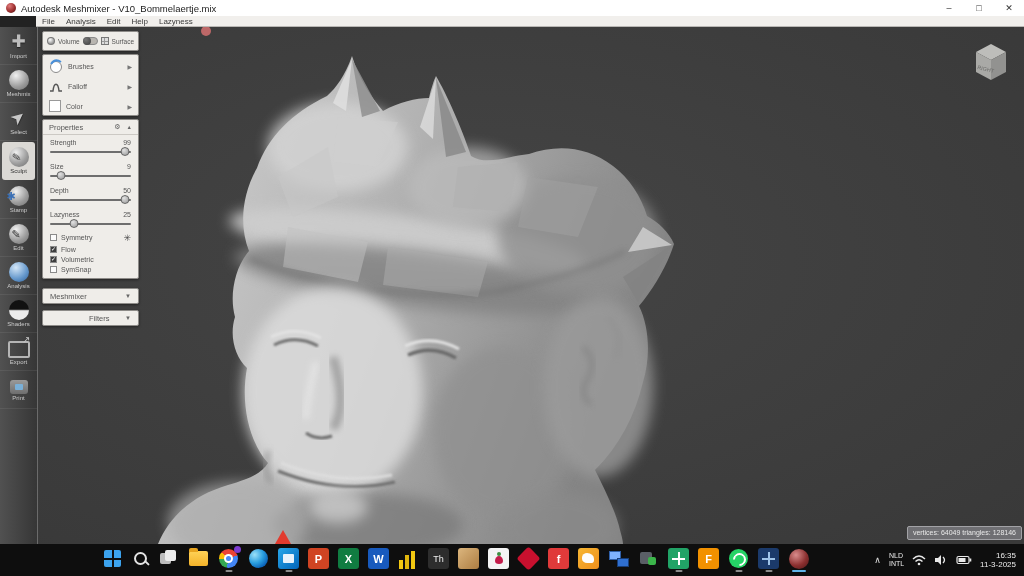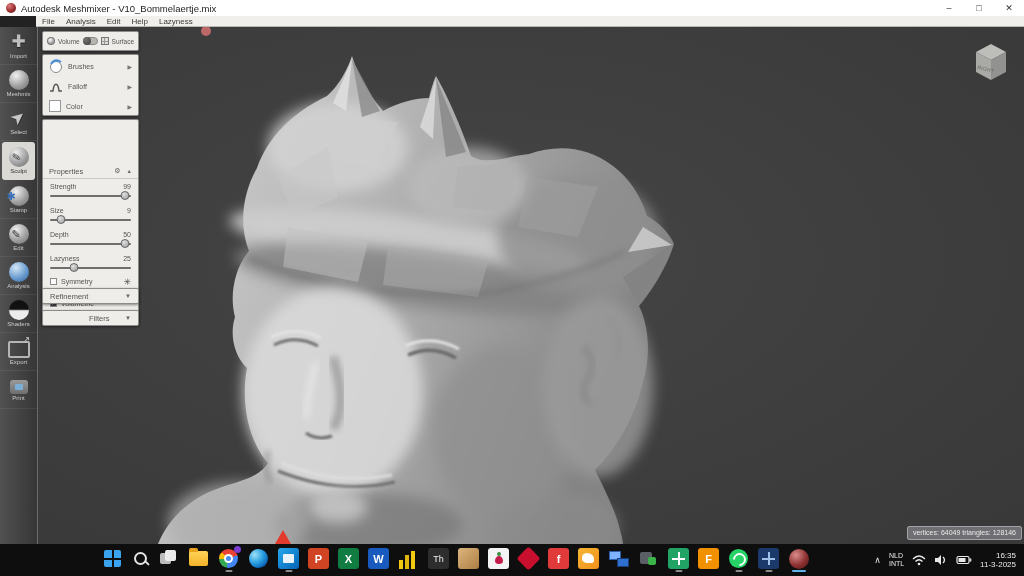--- a/index.html
+++ b/index.html
@@ -59,21 +59,21 @@
     linear-gradient(#999,#999) center/1px 100% no-repeat,
     linear-gradient(#999,#999) center/100% 1px no-repeat,#ddd;}
 
   .brush-panel{top:27px;height:62px;padding:1px 0;}
   .brush-row{display:flex;align-items:center;gap:5px;height:20px;padding:0 6px;}
   .brush-row .lbl{font-size:7px;color:#555;}
   .brush-row .arr{margin-left:auto;font-size:6px;color:#777;}
   .color-chip{width:12px;height:12px;background:#fff;border:1px solid #999;box-sizing:border-box;}
 
   .props-panel{top:92px;padding-bottom:4px;}
-  .props-header{display:flex;align-items:center;height:14px;padding:0 6px;border-bottom:1px solid #ccc9c4;margin-top:44px;}
+  .props-header{display:flex;align-items:center;height:14px;padding:0 6px;border-bottom:1px solid #ccc9c4;}
   .props-title{font-size:7.5px;color:#555;}
   .props-header .gear{margin-left:auto;font-size:7px;color:#666;}
   .props-header .coll{margin-left:6px;font-size:5.5px;color:#666;}
   .prop-row{padding-top:3px;}
   .prop-head{display:flex;justify-content:space-between;padding:1px 7px 0;font-size:7px;color:#555;}
   .slider{position:relative;height:11px;margin:1px 7px 1px;}
   .slider::before{content:"";position:absolute;left:0;right:0;top:4px;height:2px;background:#6e6e6e;border-radius:1px;}
   .handle{position:absolute;top:0;left:var(--p);width:9px;height:9px;border-radius:50%;transform:translateX(-50%);
     background:radial-gradient(circle at 35% 30%,#e2e2e2,#979797);border:1px solid #666;box-sizing:border-box;}
   .chk-row{display:flex;align-items:center;padding:1.5px 7px;font-size:7px;color:#555;}
@@ -404,21 +404,21 @@
         <span class="chk checked"></span>
         <span>Volumetric</span>
       </div>
       <div class="chk-row">
         <span class="chk"></span>
         <span>SymSnap</span>
       </div>
     </div>
 
     <div class="panel collapse-panel refinement-panel">
-      <span class="lbl">Refinement</span>
+      <span class="lbl">Meshmixer</span>
       <span class="arr">▼</span>
     </div>
     <div class="panel collapse-panel filters-panel">
       <span class="lbl">Filters</span>
       <span class="arr">▼</span>
     </div>
 
     <div class="viewcube">
       <svg width="42" height="44" viewBox="0 0 42 44">
         <polygon points="6,12 21,4 36,12 21,20" fill="#bdbdba"></polygon>

